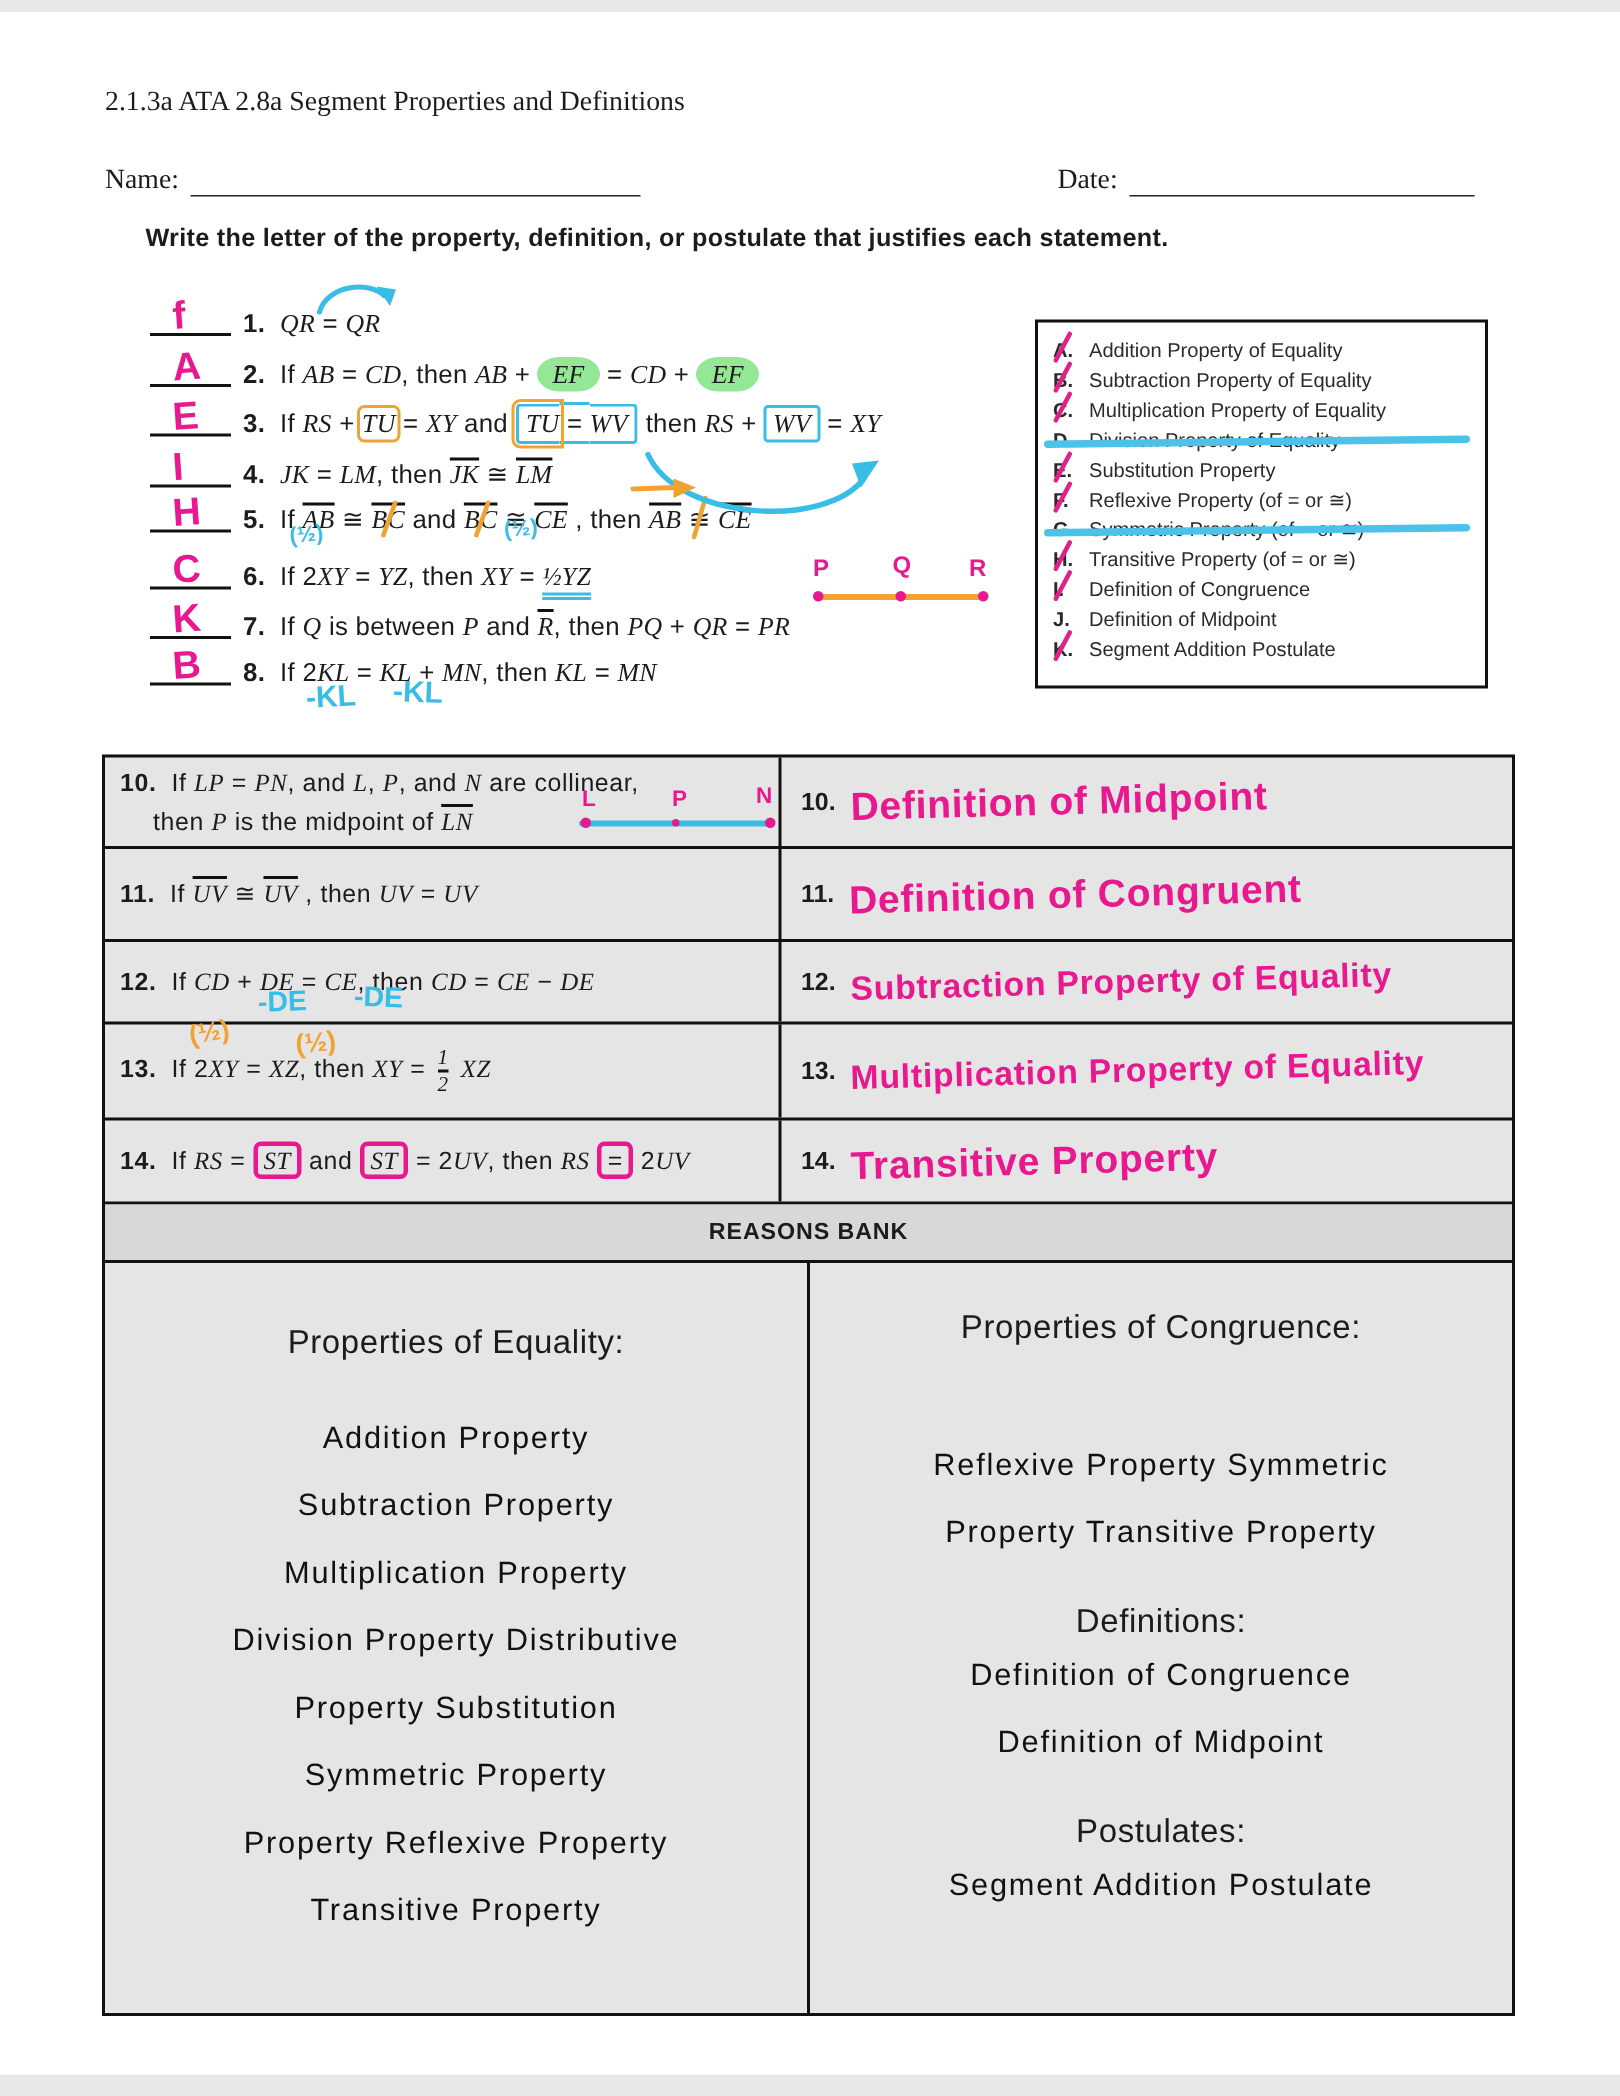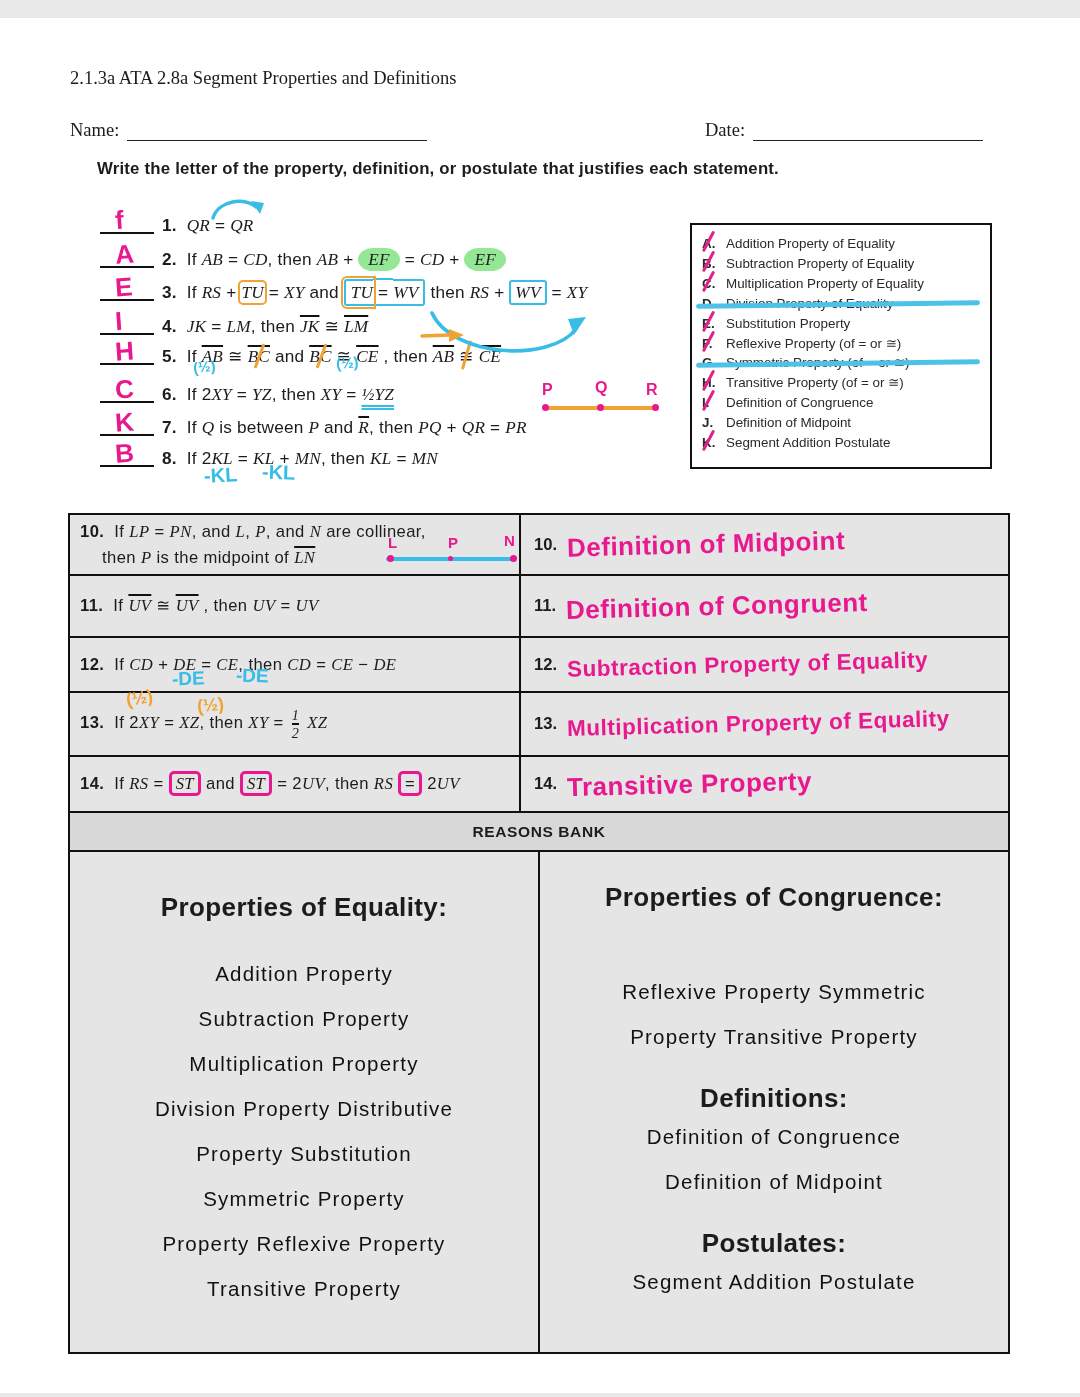--- a/index.html
+++ b/index.html
@@ -1,16 +1,16 @@
 <!DOCTYPE html>
 <html><head>
 <meta charset="utf-8">
 <style>
   html,body{margin:0;padding:0;background:#e8e8e8;}
-  .page{position:relative;width:1080px;height:1375px;background:#ffffff;margin:18px auto;
+  .page{position:relative;width:1080px;height:1375px;background:#ffffff;margin:8px auto;
         font-family:"Liberation Sans",sans-serif;color:#1c1c1c;overflow:hidden;}
   .title{position:absolute;left:70px;top:50px;font-family:"Liberation Serif",serif;font-size:18.5px;}
   .name-row{position:absolute;left:70px;top:102px;font-family:"Liberation Serif",serif;font-size:18.5px;}
   .date-row{position:absolute;left:705px;top:102px;font-family:"Liberation Serif",serif;font-size:18.5px;}
   .blankline{display:inline-block;border-bottom:1.6px solid #222;height:18px;vertical-align:bottom;margin-left:8px;}
   .name-line{width:300px;}
   .date-line{width:230px;}
   .instruction{position:absolute;left:97px;top:141px;font-size:16.8px;font-weight:bold;letter-spacing:.2px;}
 
   
@@ -56,21 +56,21 @@
         font-family:"Liberation Serif",serif;font-style:italic;line-height:1;margin:0 3px;}
   .fn,.fd{font-size:.85em;}
   .fb{width:100%;height:1.6px;background:#111;margin:1.5px 0;}
 
   .rb-header{height:37px;background:#d8d8d8;border-bottom:2.6px solid #111;display:flex;align-items:center;justify-content:center;
              font-weight:bold;font-size:15.5px;letter-spacing:.6px;text-align:right;}
   .rb-body{display:flex;height:500px;}
   .rb-col{box-sizing:border-box;text-align:center;}
   .rb-left{width:470px;border-right:2px solid #111;padding-top:40px;}
   .rb-right{flex:1;padding-top:30px;}
-  .rb-heading{font-weight:bold;font-size:26px;letter-spacing:.4px;}
+  .rb-heading{font-weight:normal;font-size:22px;letter-spacing:.4px;}
   .rb-lines{margin-top:28px;}
   .rb-line{font-size:20.5px;line-height:45px;letter-spacing:1.2px;color:#111;}
   .rb-gap1{margin-top:56px;}
   .rb-h2{margin-top:24px;}
 
   
   .ann{position:absolute;z-index:5;}
   .hw-cyan{color:#38bde6;font-weight:bold;}
   .hw-orange{color:#f0a232;font-weight:bold;}
   .dot{position:absolute;width:7px;height:7px;border-radius:50%;background:#e8188e;}

